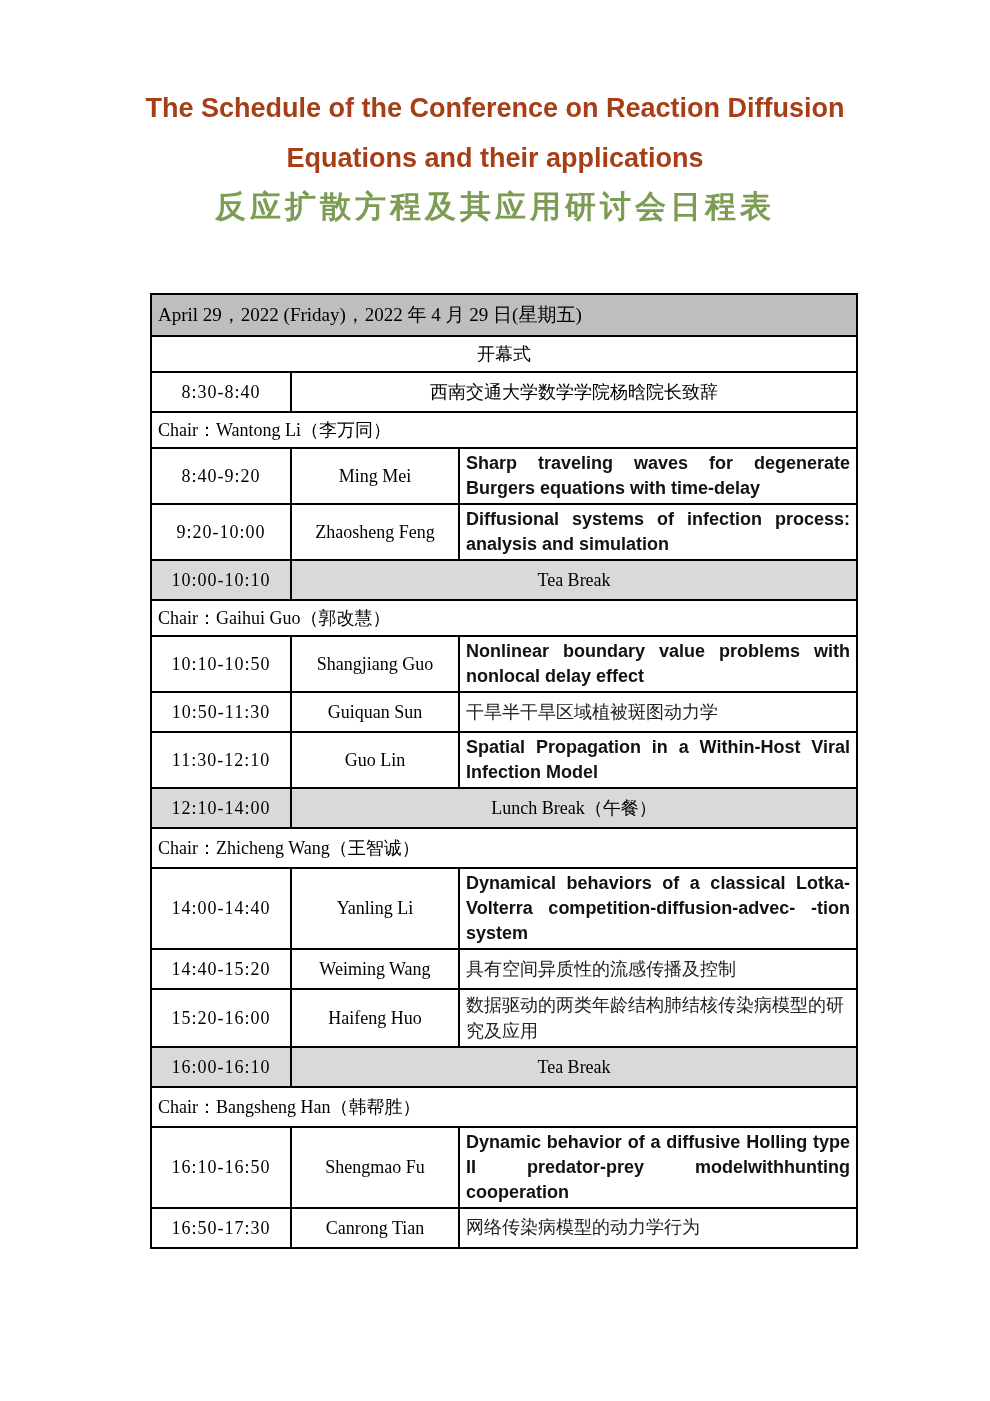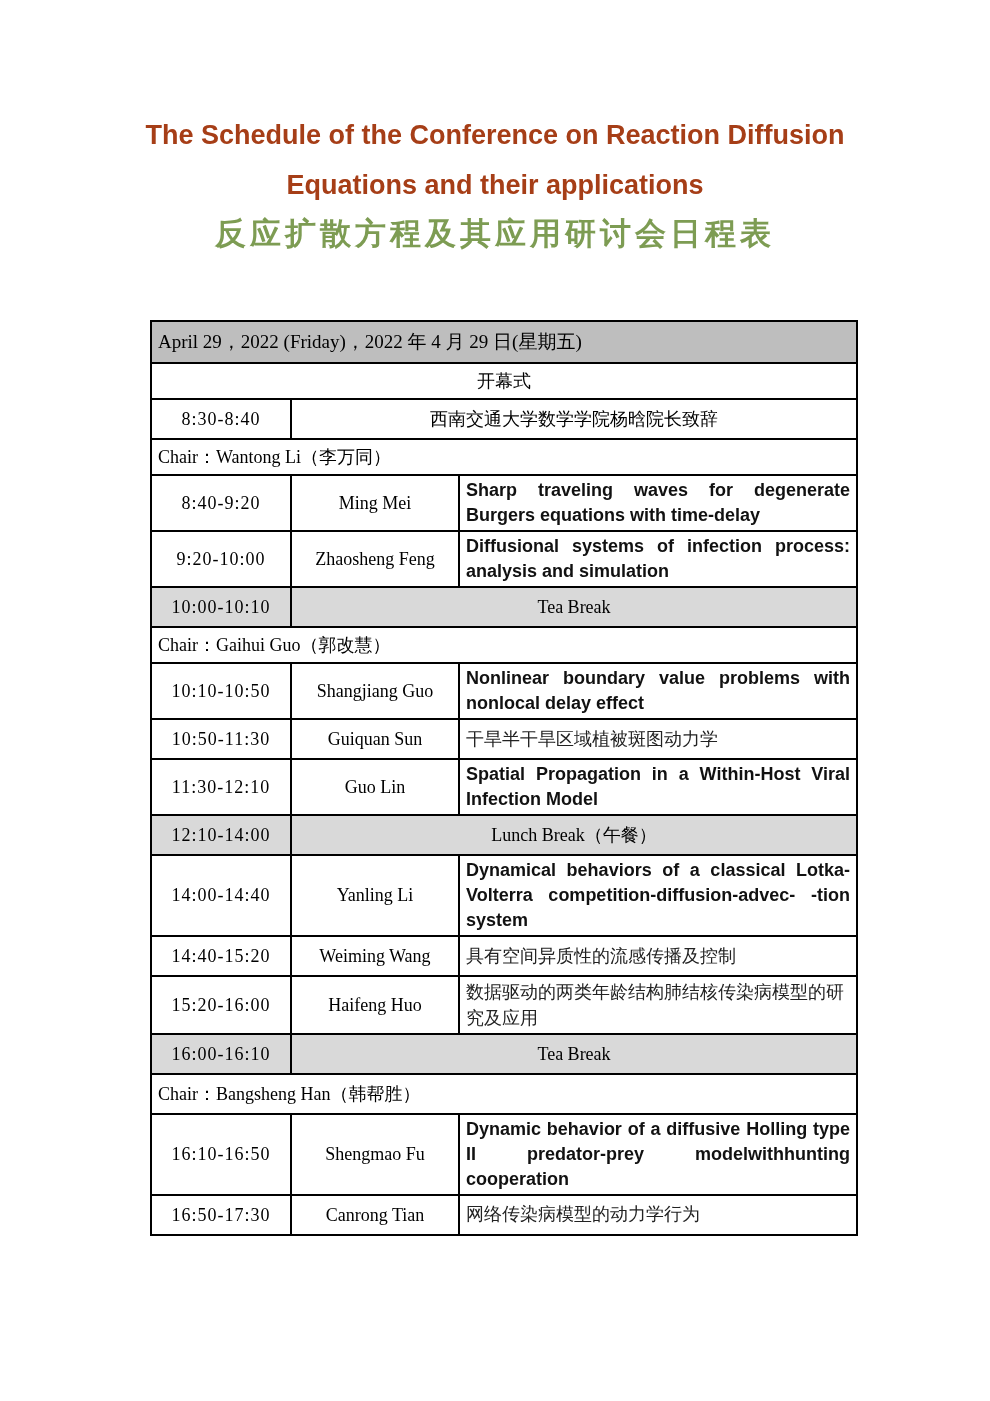--- a/index.html
+++ b/index.html
@@ -5,21 +5,21 @@
   html, body { margin: 0; padding: 0; }
   body {
     width: 990px; height: 1401px;
     background: #ffffff;
     font-family: "Liberation Serif", serif;
     color: #000000;
   }
   .doc { width: 990px; height: 1401px; overflow: hidden; position: relative; }
 
   
-  .title-block { padding-top: 110px; text-align: center; }
+  .title-block { padding-top: 83px; text-align: center; }
   .title-line {
     font-family: "Liberation Sans", sans-serif;
     font-weight: 700;
     font-size: 27px;
     line-height: 50px;
     color: #a63e17;
   }
   .subtitle-cn {
     font-family: "Liberation Serif", serif;
     font-weight: 700;
@@ -158,20 +158,23 @@
       <td class="cell-time">11:30-12:10</td>
       <td class="cell-name">Guo Lin</td>
       <td class="cell-title-en">Spatial Propagation in a Within-Host Viral Infection Model</td>
     </tr>
 
     <tr class="row-break h40">
       <td class="cell-time">12:10-14:00</td>
       <td colspan="2" class="cell-center">Lunch Break（午餐）</td>
     </tr>
 
+    <tr class="h40">
+      <td colspan="3" class="cell-chair">Chair：Zhicheng Wang（王智诚）</td>
+    </tr>
 
     <tr class="h77">
       <td class="cell-time">14:00-14:40</td>
       <td class="cell-name">Yanling Li</td>
       <td class="cell-title-en">Dynamical behaviors of a classical Lotka-Volterra competition-diffusion-advec- -tion system</td>
     </tr>
 
     <tr class="h40">
       <td class="cell-time">14:40-15:20</td>
       <td class="cell-name">Weiming Wang</td>

